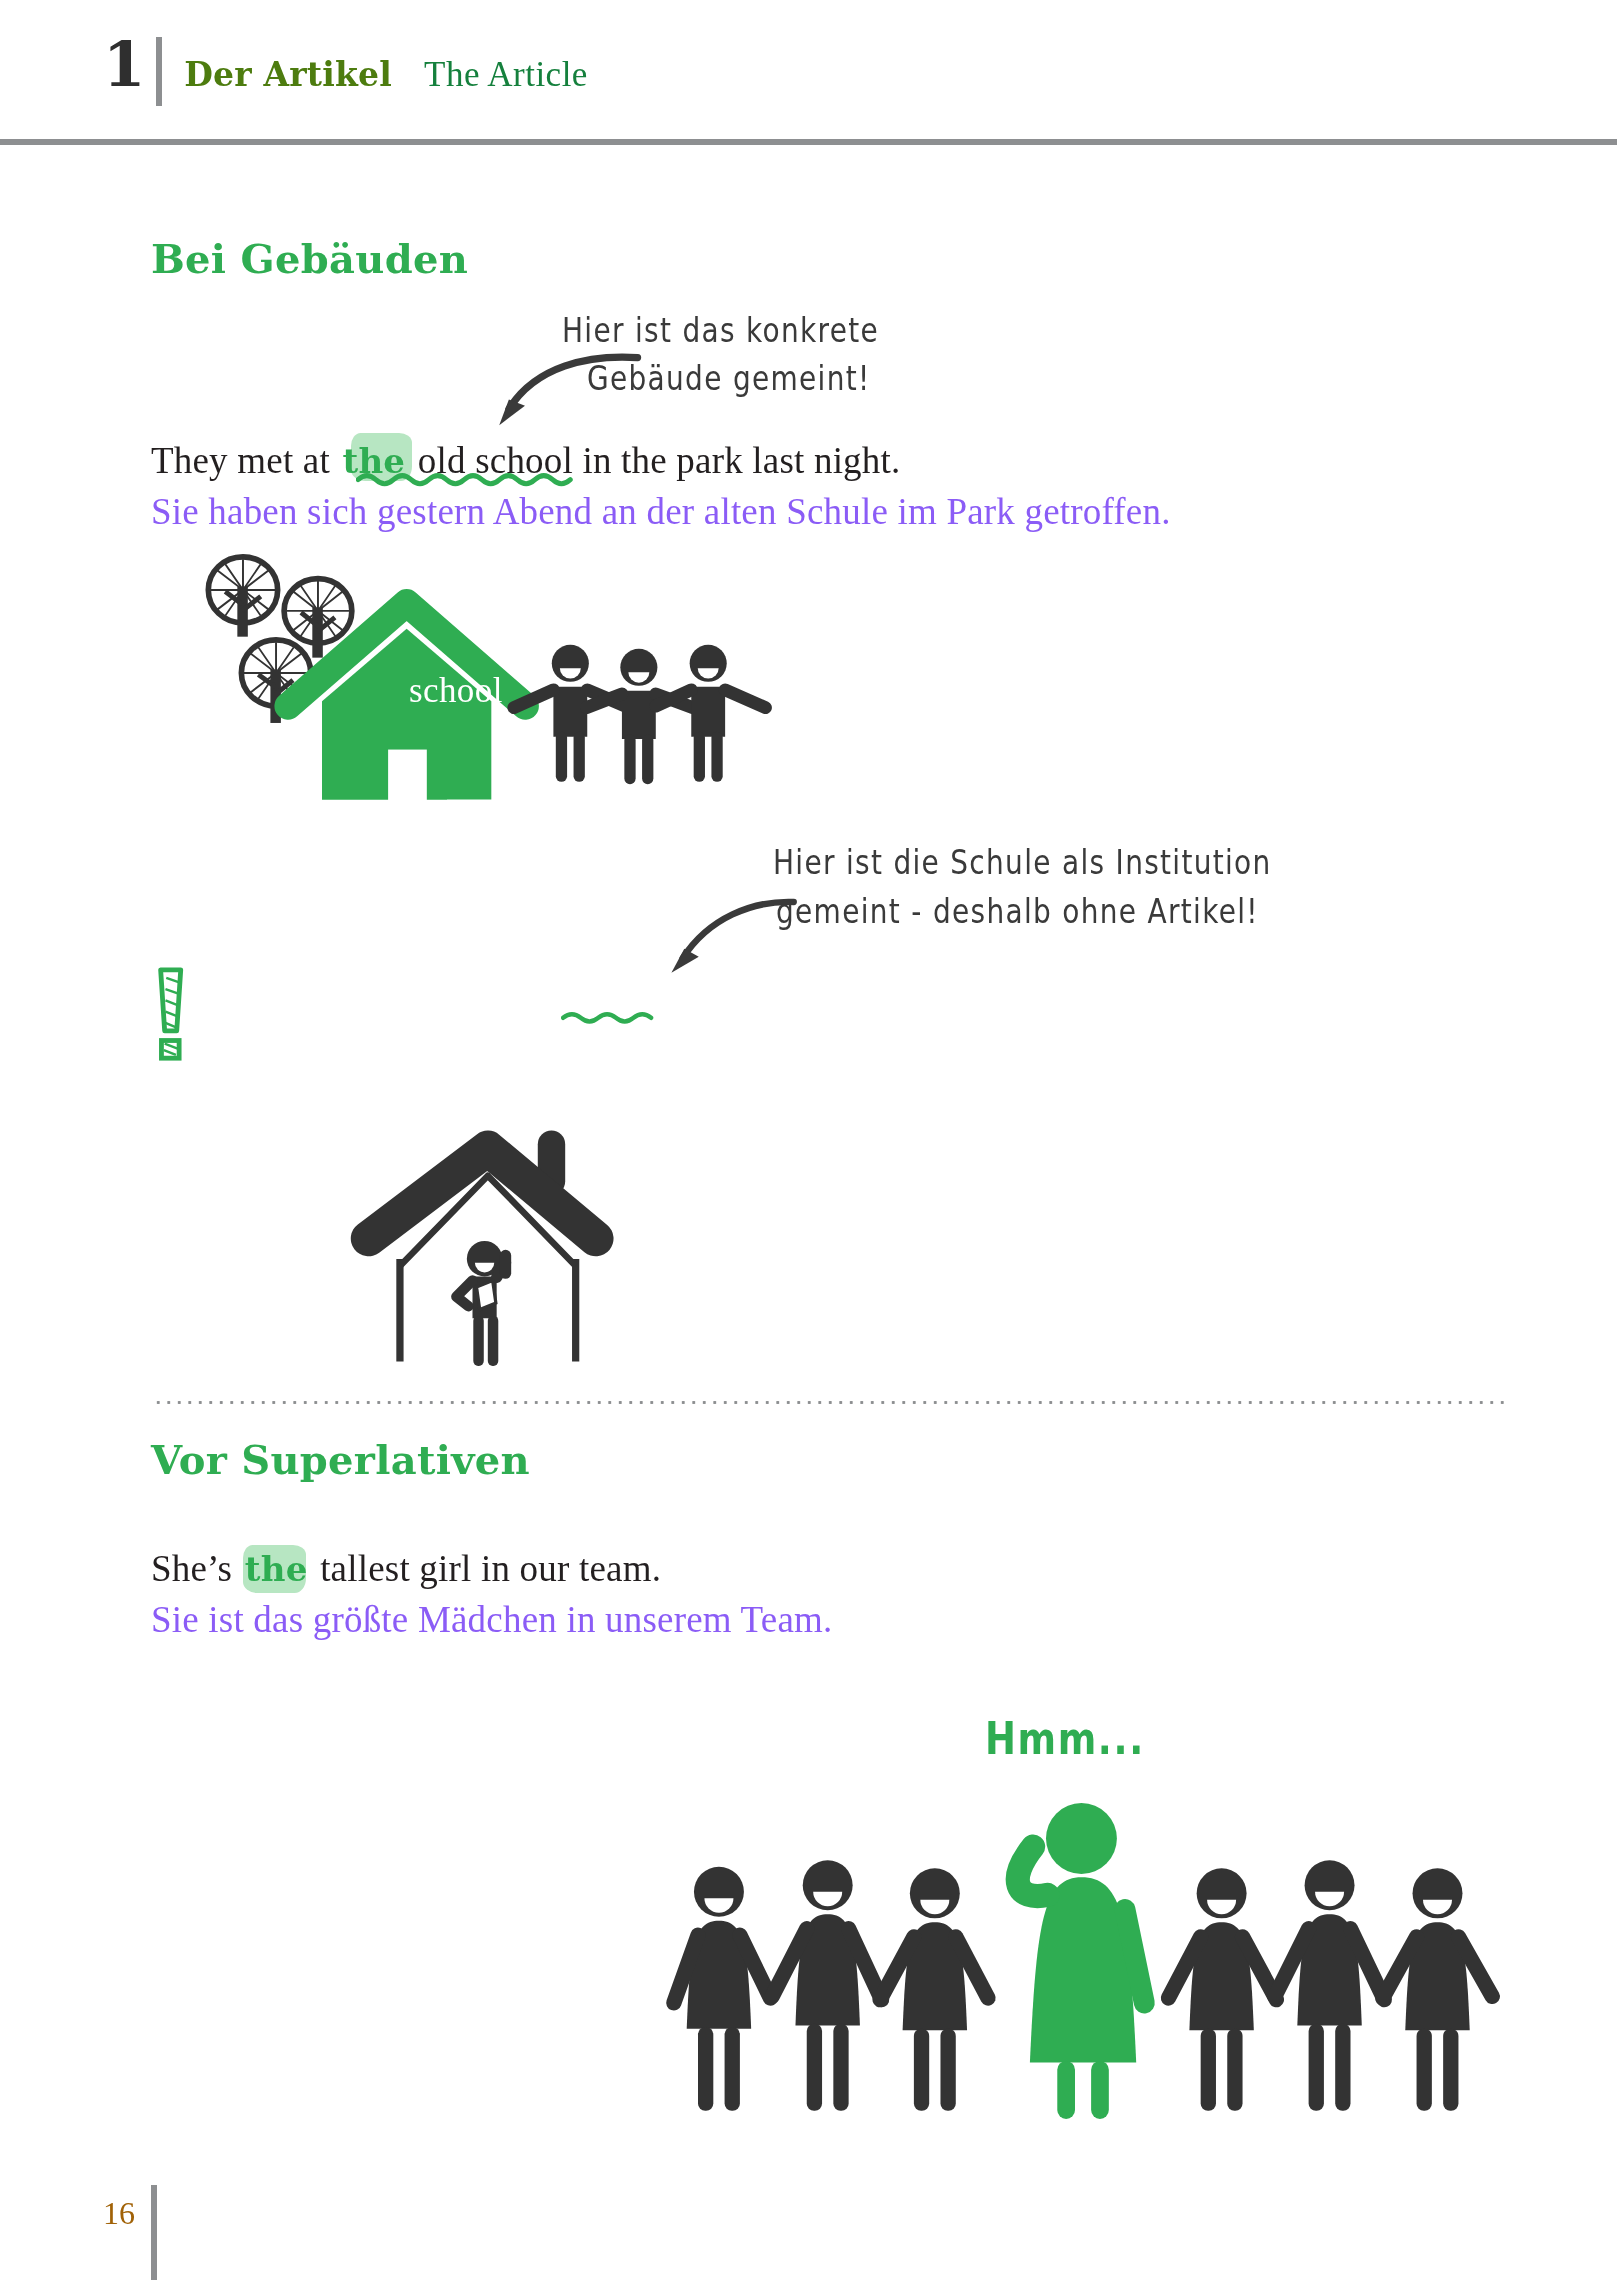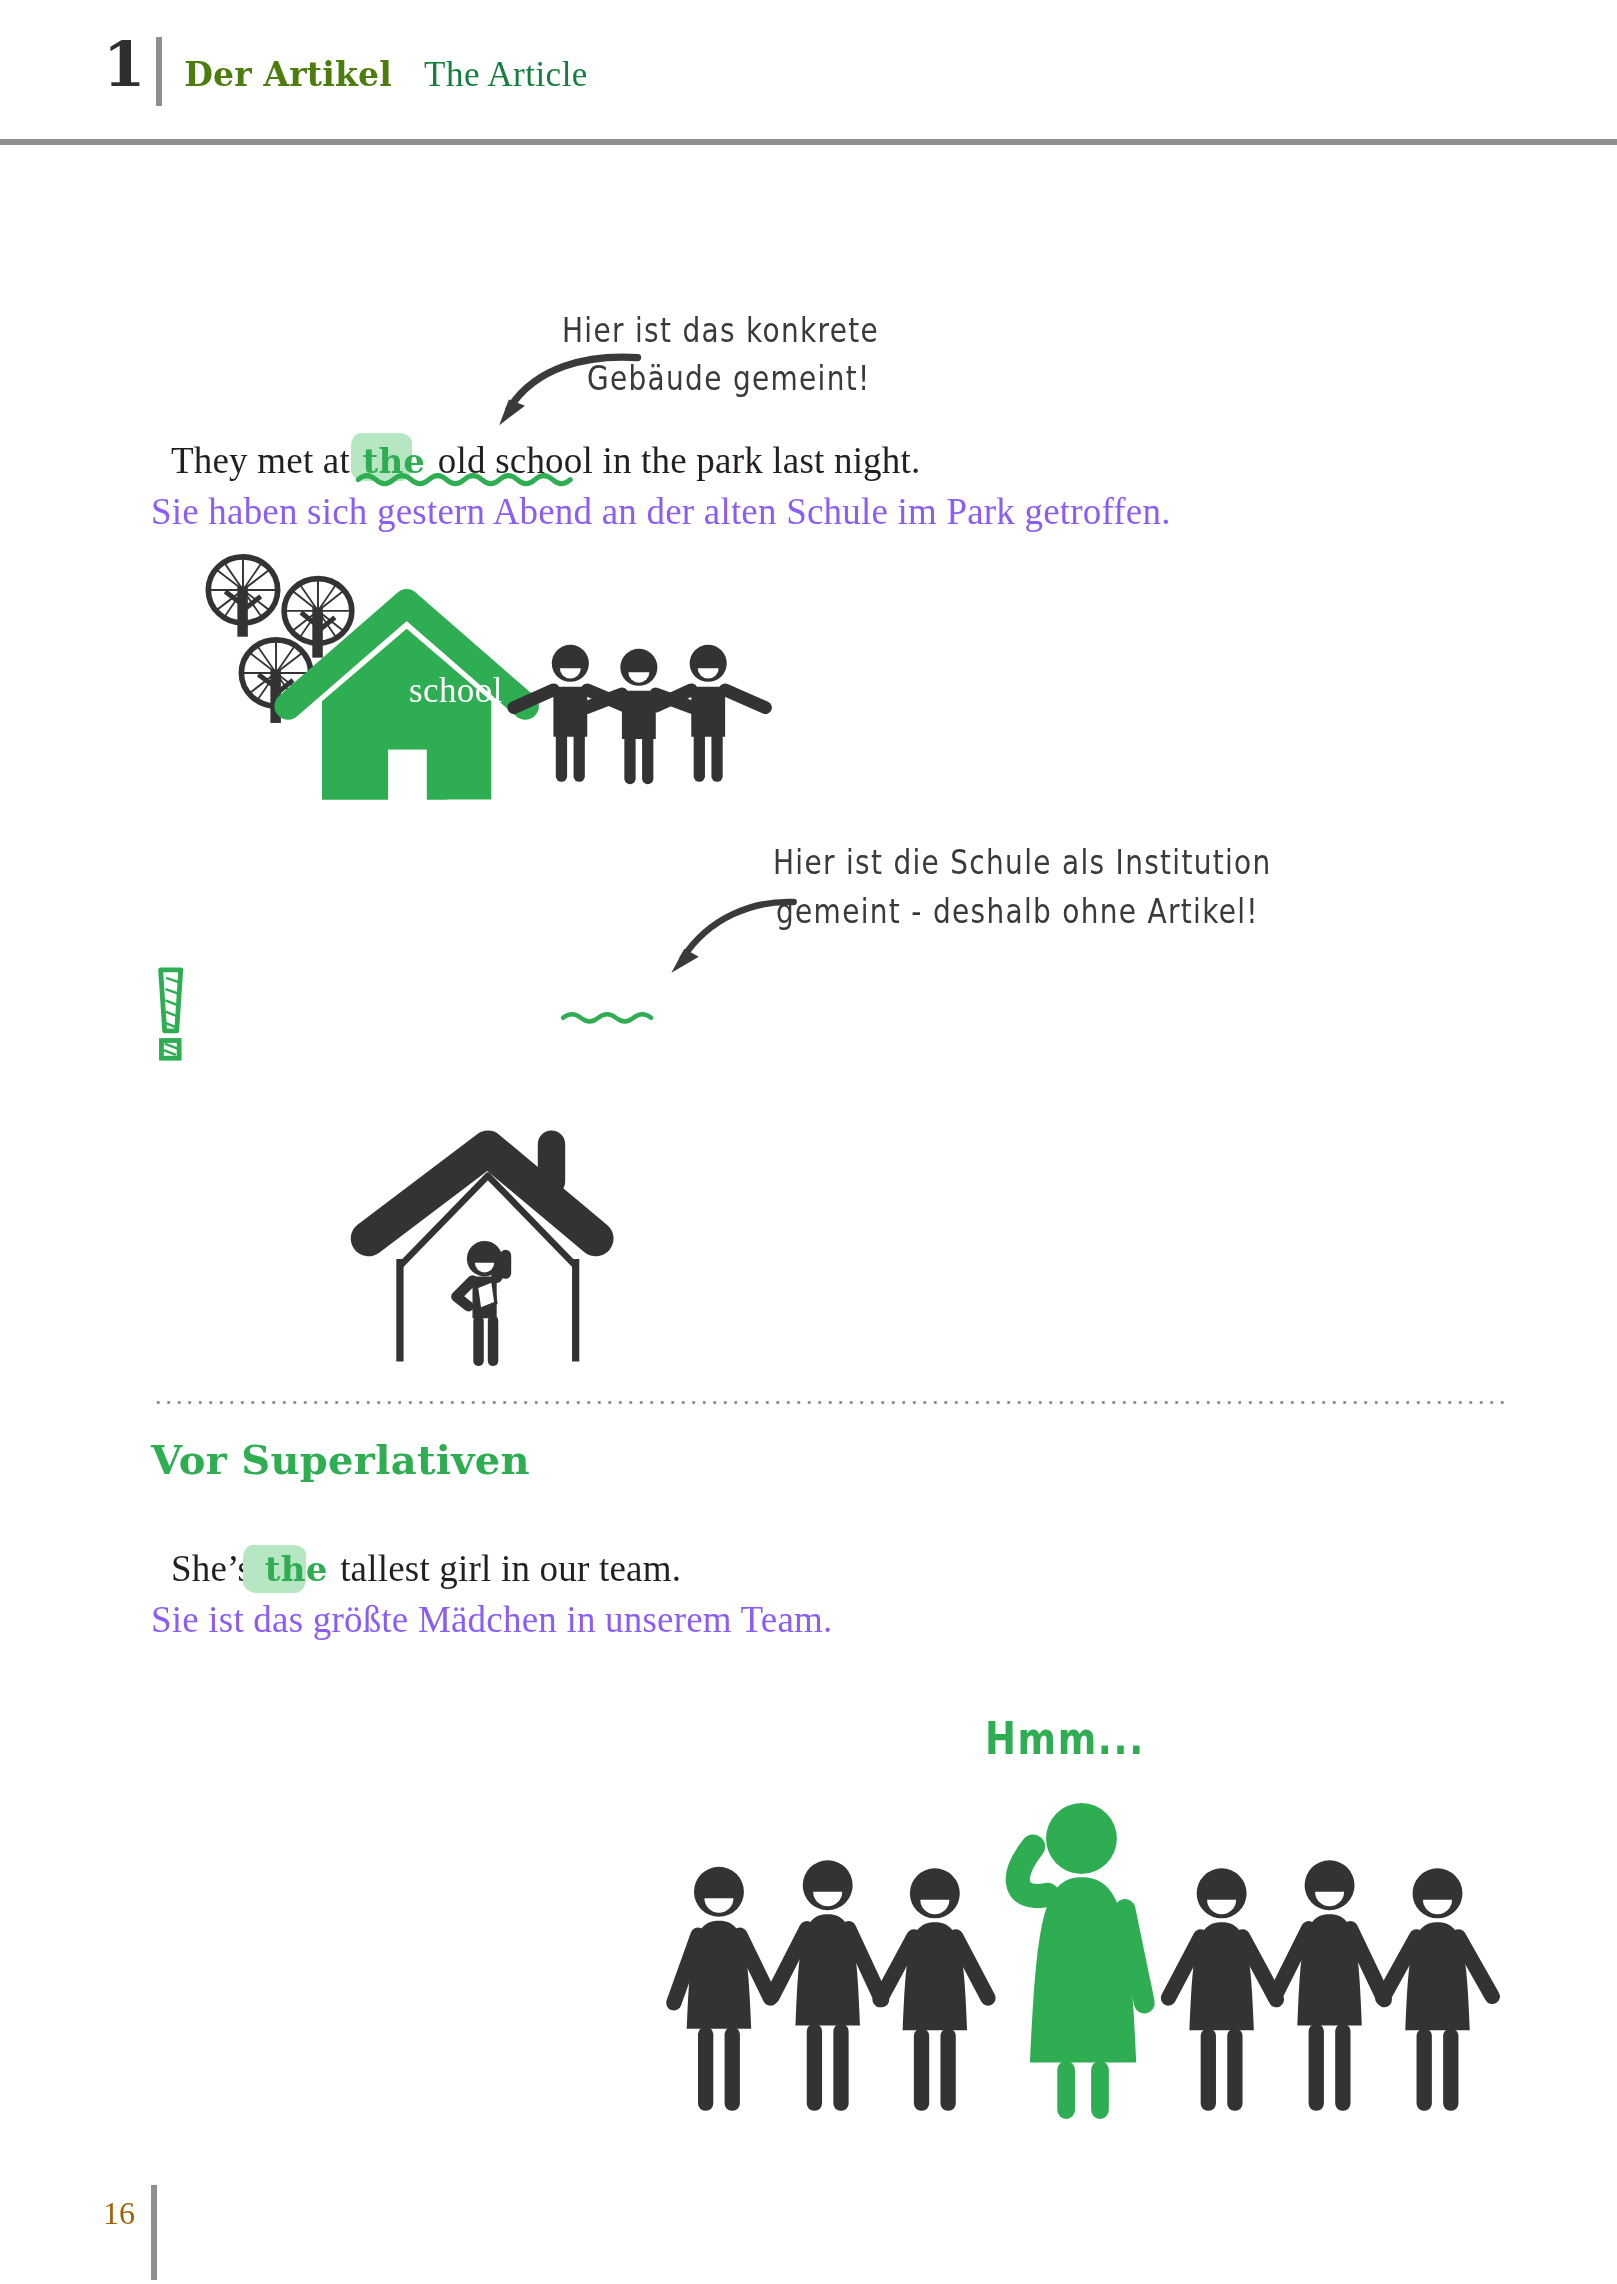--- a/index.html
+++ b/index.html
@@ -67,21 +67,20 @@
   #sec2-head { left:151px; top:1436px; }
 
   
   .sentence {
     position:absolute;
     font-family:"Liberation Serif", serif;
     font-size:37px;
     color:#231f20;
     white-space:nowrap;
     letter-spacing:0.2px;
-    margin-left:20px;
   }
   .trans {
     position:absolute;
     font-family:Liberation Serif, serif;
     font-size:37px;
     color:#8b5cf6;
     white-space:nowrap;
     letter-spacing:0.2px;
   }
   .hl {
@@ -159,20 +158,21 @@
   <div class="header">
     <div class="hdr-row">
       <span class="chapter-num">1</span>
       <span class="hdr-bar"></span>
       <span class="hdr-de">Der Artikel</span>
       <span class="hdr-en">The Article</span>
     </div>
     <div class="hdr-rule"></div>
   </div>
 
+  <div id="sec1-head" class="sec-head">Bei Gebäuden</div>
 
   <svg class="deco" style="left:451px; top:322px;" width="193" height="105" viewBox="0 0 240 130">
     <path d="M232 44 C 170 40, 105 55, 72 108" stroke="#3a3a3a" stroke-width="9" fill="none" stroke-linecap="round"></path>
     <path d="M60 128 L 92 104 L 72 96 Z" fill="#3a3a3a"></path>
   </svg>
   <div class="hand" style="left:562px; top:311px;">Hier ist das konkrete</div>
   <div class="hand" style="left:587px; top:359px;">Gebäude gemeint!</div>
 
   <div class="hl-blob" style="left:351px; top:433px; width:61px; height:48px;"></div>
   <div class="sentence" style="left:151px; top:439px;">

